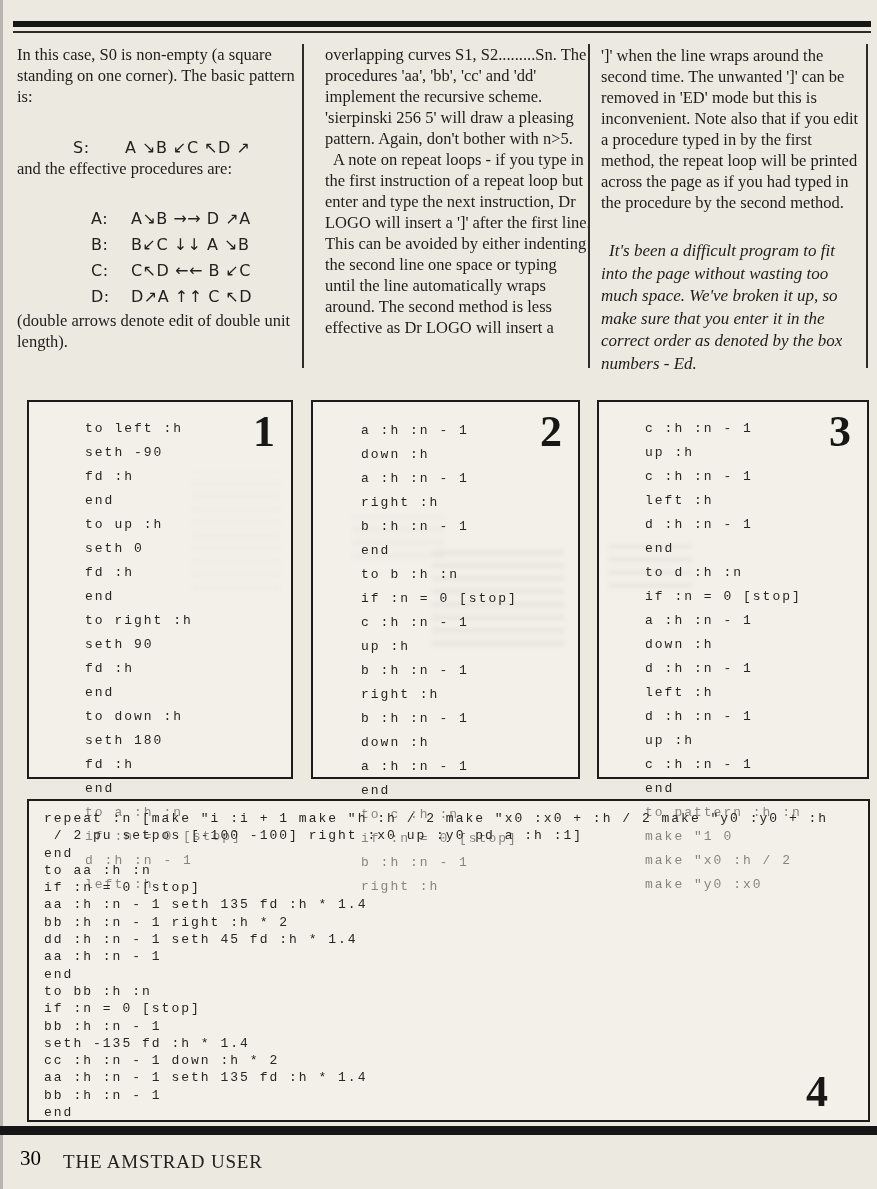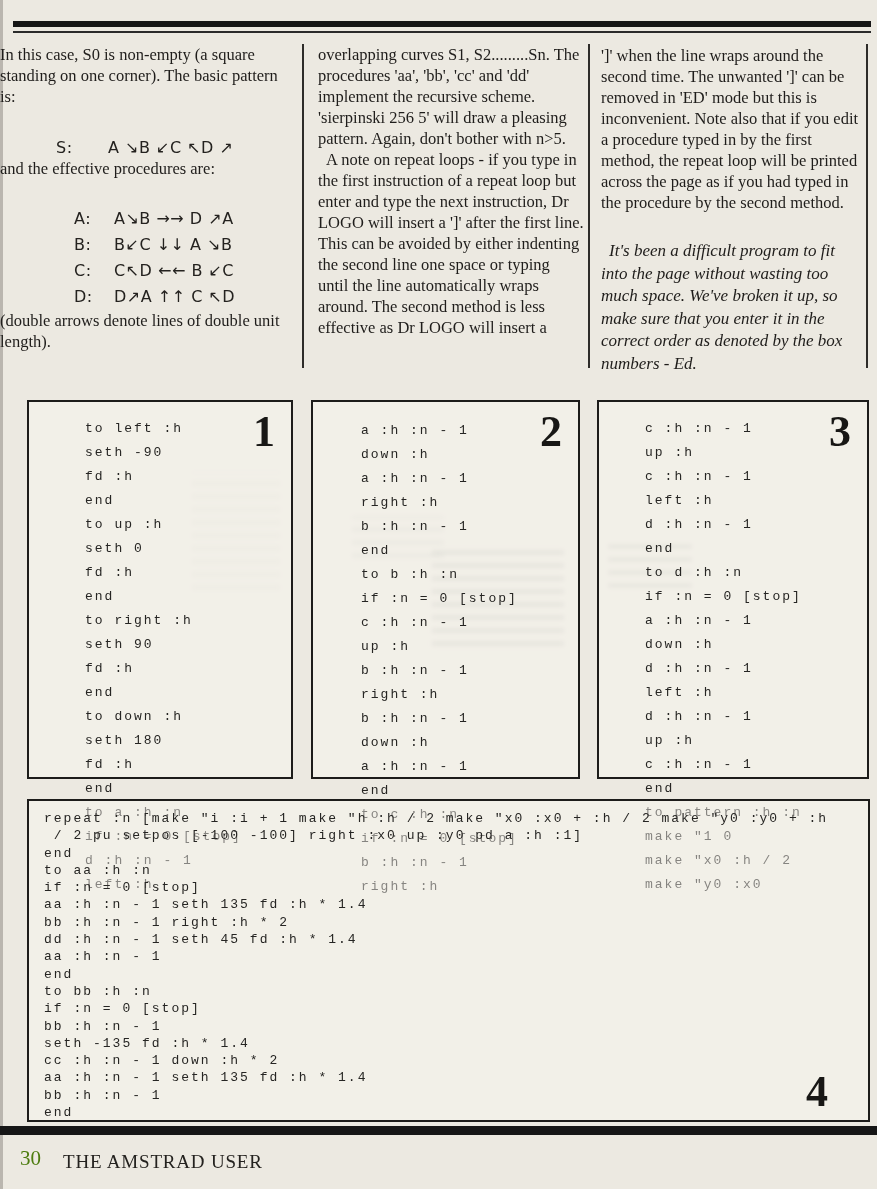--- a/index.html
+++ b/index.html
@@ -12,22 +12,22 @@
   .abs{position:absolute;}
   
   .rule{background:#161616;}
   .scan-edge{left:0;top:0;width:3px;height:1189px;background:rgba(70,65,60,0.30);}
   .top-thick{left:13px;top:21px;width:858px;height:6px;}
   .top-thin{left:13px;top:31px;width:858px;height:2px;background:#2b2b2b;}
   .bottom-bar{left:0px;top:1126px;width:877px;height:9px;}
   
   .col{position:absolute;top:44px;font-size:16.5px;line-height:21px;}
   .col p{margin:0;}
-  .col1{left:0;width:287px;}
-  .col2{left:318px;width:266px;}
+  .col1{left:17px;width:287px;}
+  .col2{left:325px;width:266px;}
   .col3{left:601px;width:262px;}
   .divider{position:absolute;top:44px;height:324px;width:2px;background:#2e2c29;}
   .div1{left:302px;} .div2{left:588px;} .div3{left:866px;}
   .pattern-row{display:flex;font-family:"DejaVu Sans", sans-serif;font-size:16px;letter-spacing:0.5px;color:#24221f;}
   .s-row{margin:30px 0 0 56px;}
   .s-row .plabel{width:52px;}
   .after-s{margin-top:31px;}
   .rules-block{margin:27px 0 0 74px;}
   .rules-block .pattern-row{line-height:26px;}
   .rules-block .plabel{width:40px;}
@@ -49,21 +49,21 @@
   .box2 pre{margin:17px 0 0 48px;}
   .box3 pre{margin:15px 0 0 46px;}
   .box4 pre{margin:9px 0 0 15px;line-height:17.3px;}
   .box-number{
     position:absolute;font-family:"Liberation Serif", serif;font-weight:700;
     font-size:44px;color:#181715;line-height:1;
   }
   .num-tr{top:8px;right:16px;}
   .box4 .box-number{bottom:6px;right:40px;}
   
-  .footer-number{left:20px;top:1146px;font-size:21px;color:#4d7c0f;}
+  .footer-number{left:20px;top:1146px;font-size:21px;color:#000000;}
   .footer-title{left:63px;top:1151px;font-size:19px;letter-spacing:0.8px;color:#24221f;}
   
   .smudge{
     position:absolute;pointer-events:none;
     background:repeating-linear-gradient(0deg, rgba(120,130,125,0.16) 0 5px, transparent 5px 13px);
     filter:blur(2px);
   }
   .sm1{left:432px;top:548px;width:132px;height:98px;}
   .sm2{left:608px;top:536px;width:84px;height:52px;opacity:0.9;}
   .sm3{left:352px;top:516px;width:92px;height:42px;opacity:0.6;}
@@ -94,21 +94,21 @@
     </div>
     <div class="pattern-row">
       <span class="plabel">C:</span>
       <span>C↖D ←← B ↙C</span>
     </div>
     <div class="pattern-row">
       <span class="plabel">D:</span>
       <span>D↗A ↑↑ C ↖D</span>
     </div>
   </div>
-  <p>(double arrows denote lines of double unit length).</p>
+  <p>(double arrows denote edit of double unit length).</p>
 </div>
 
 <div class="divider div1"></div>
 
 <div class="col col2">
   <p>overlapping curves S1, S2.........Sn. The procedures 'aa', 'bb', 'cc' and 'dd' implement the recursive scheme. 'sierpinski 256 5' will draw a pleasing pattern. Again, don't bother with n&gt;5.</p>
   <p class="indent1">A note on repeat loops - if you type in the first instruction of a repeat loop but enter and type the next instruction, Dr LOGO will insert a ']' after the first line. This can be avoided by either indenting the second line one space or typing until the line automatically wraps around.  The second method is less effective as Dr LOGO will insert a</p>
 </div>
 
 <div class="divider div2"></div>

